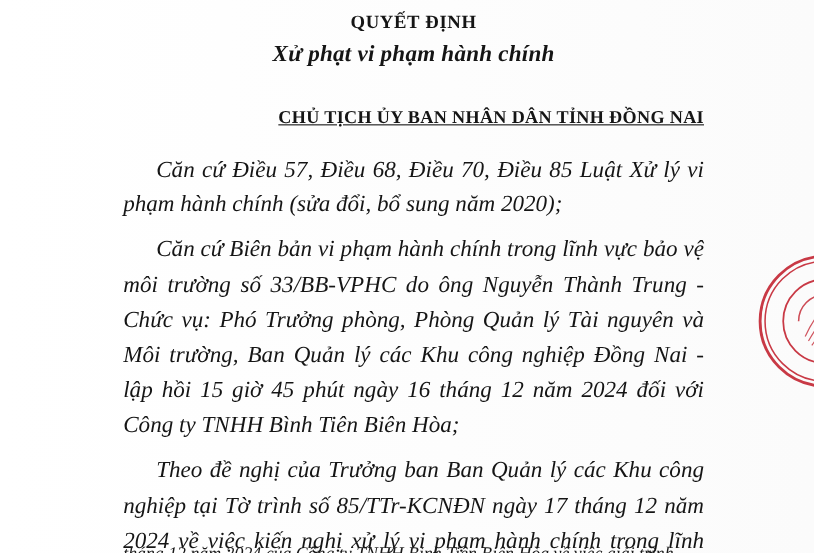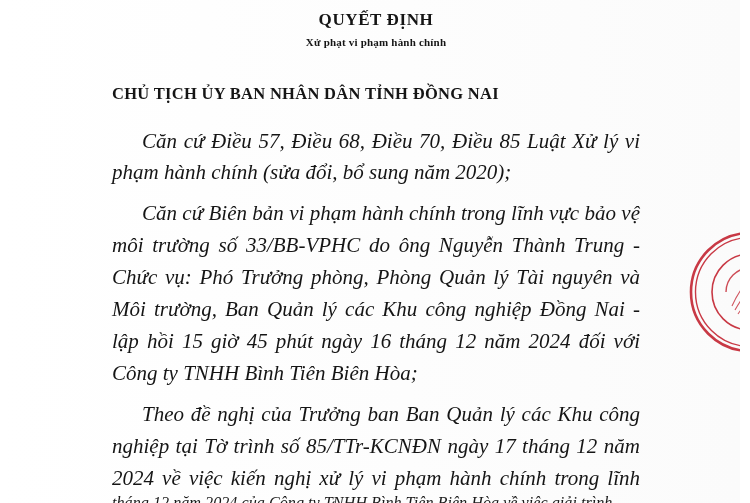--- a/index.html
+++ b/index.html
@@ -34,31 +34,33 @@
   }
   .doc-title {
     font-weight: bold;
     font-size: 17px;
     letter-spacing: 0.6px;
     line-height: 1.25;
     margin: 0;
   }
   .doc-subtitle {
     font-weight: bold;
-    font-size: 11px;
+    font-size: 21px;
     letter-spacing: 0.2px;
     line-height: 1.3;
     margin: 5px 0 0 0;
+    font-style: italic;
   }
   .authority {
-    text-align: left;
+    text-align: right;
     font-weight: bold;
     font-size: 16.5px;
     letter-spacing: 0.3px;
     margin: 34px 0 4px 0;
+    text-decoration: underline;
   }
   .body-block {
     margin-top: 22px;
   }
   .para {
     font-style: italic;
     font-size: 21px;
     line-height: 1.52;
     text-align: justify;
     text-justify: inter-word;

